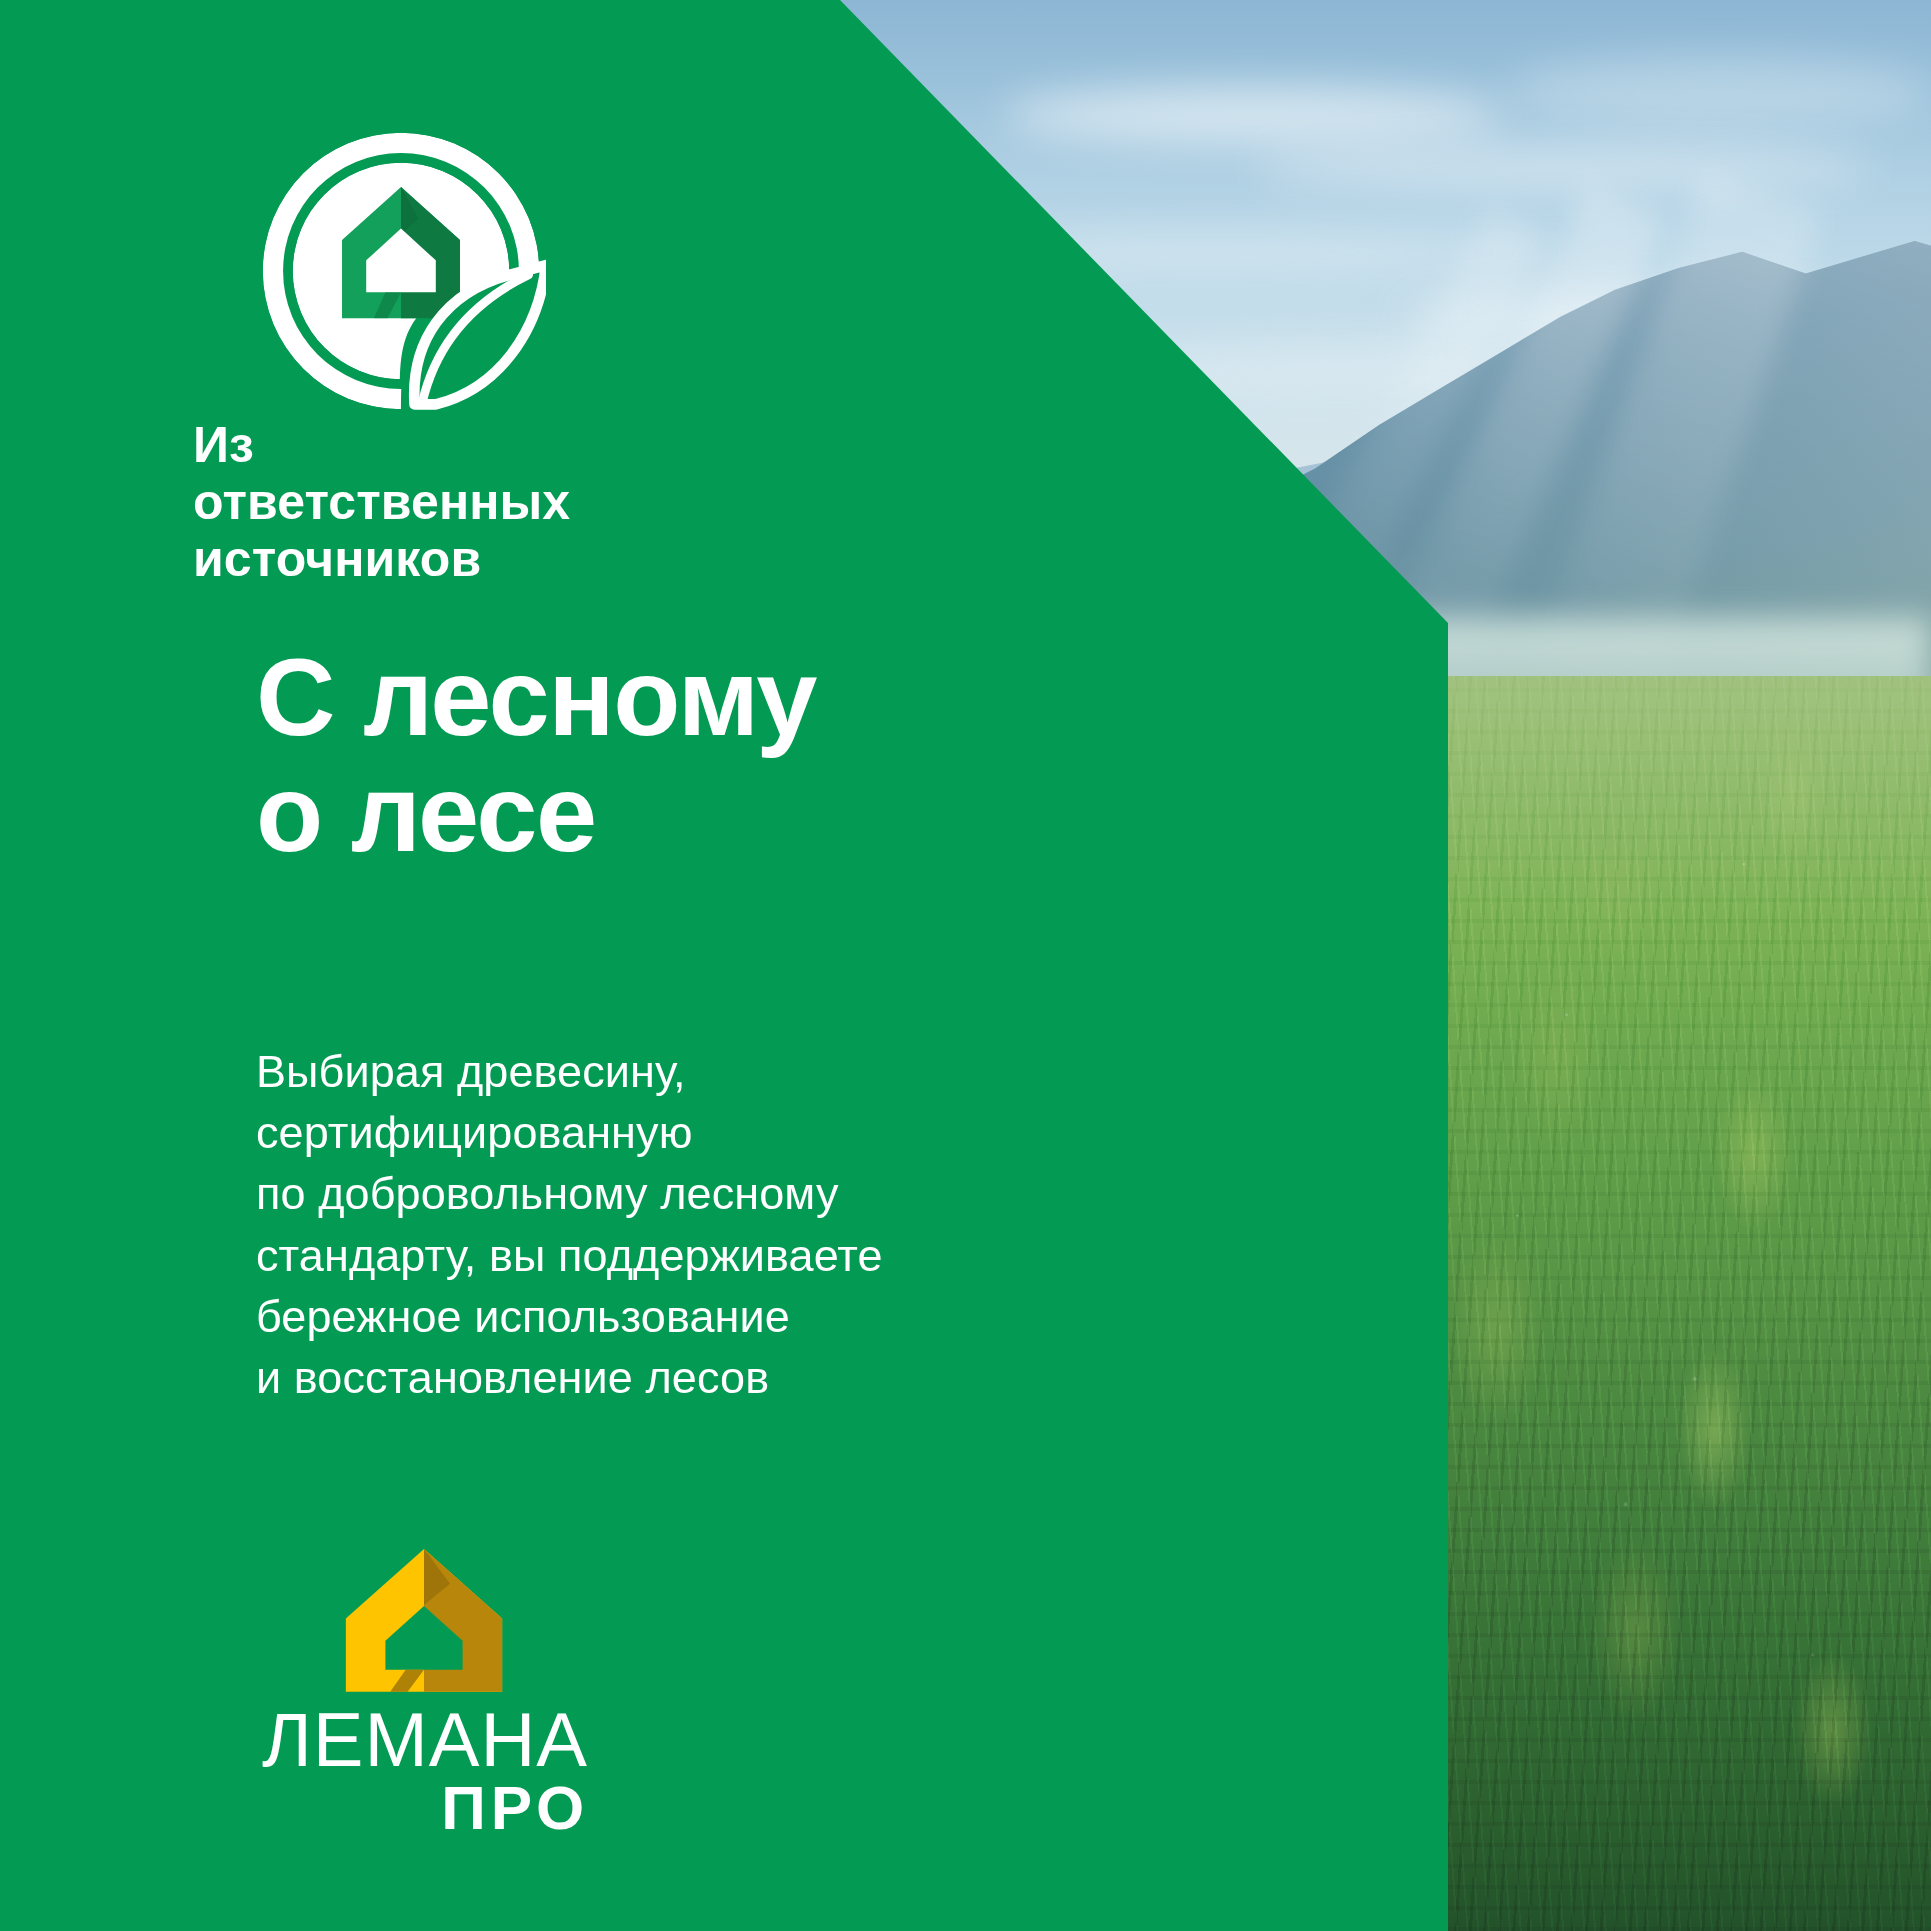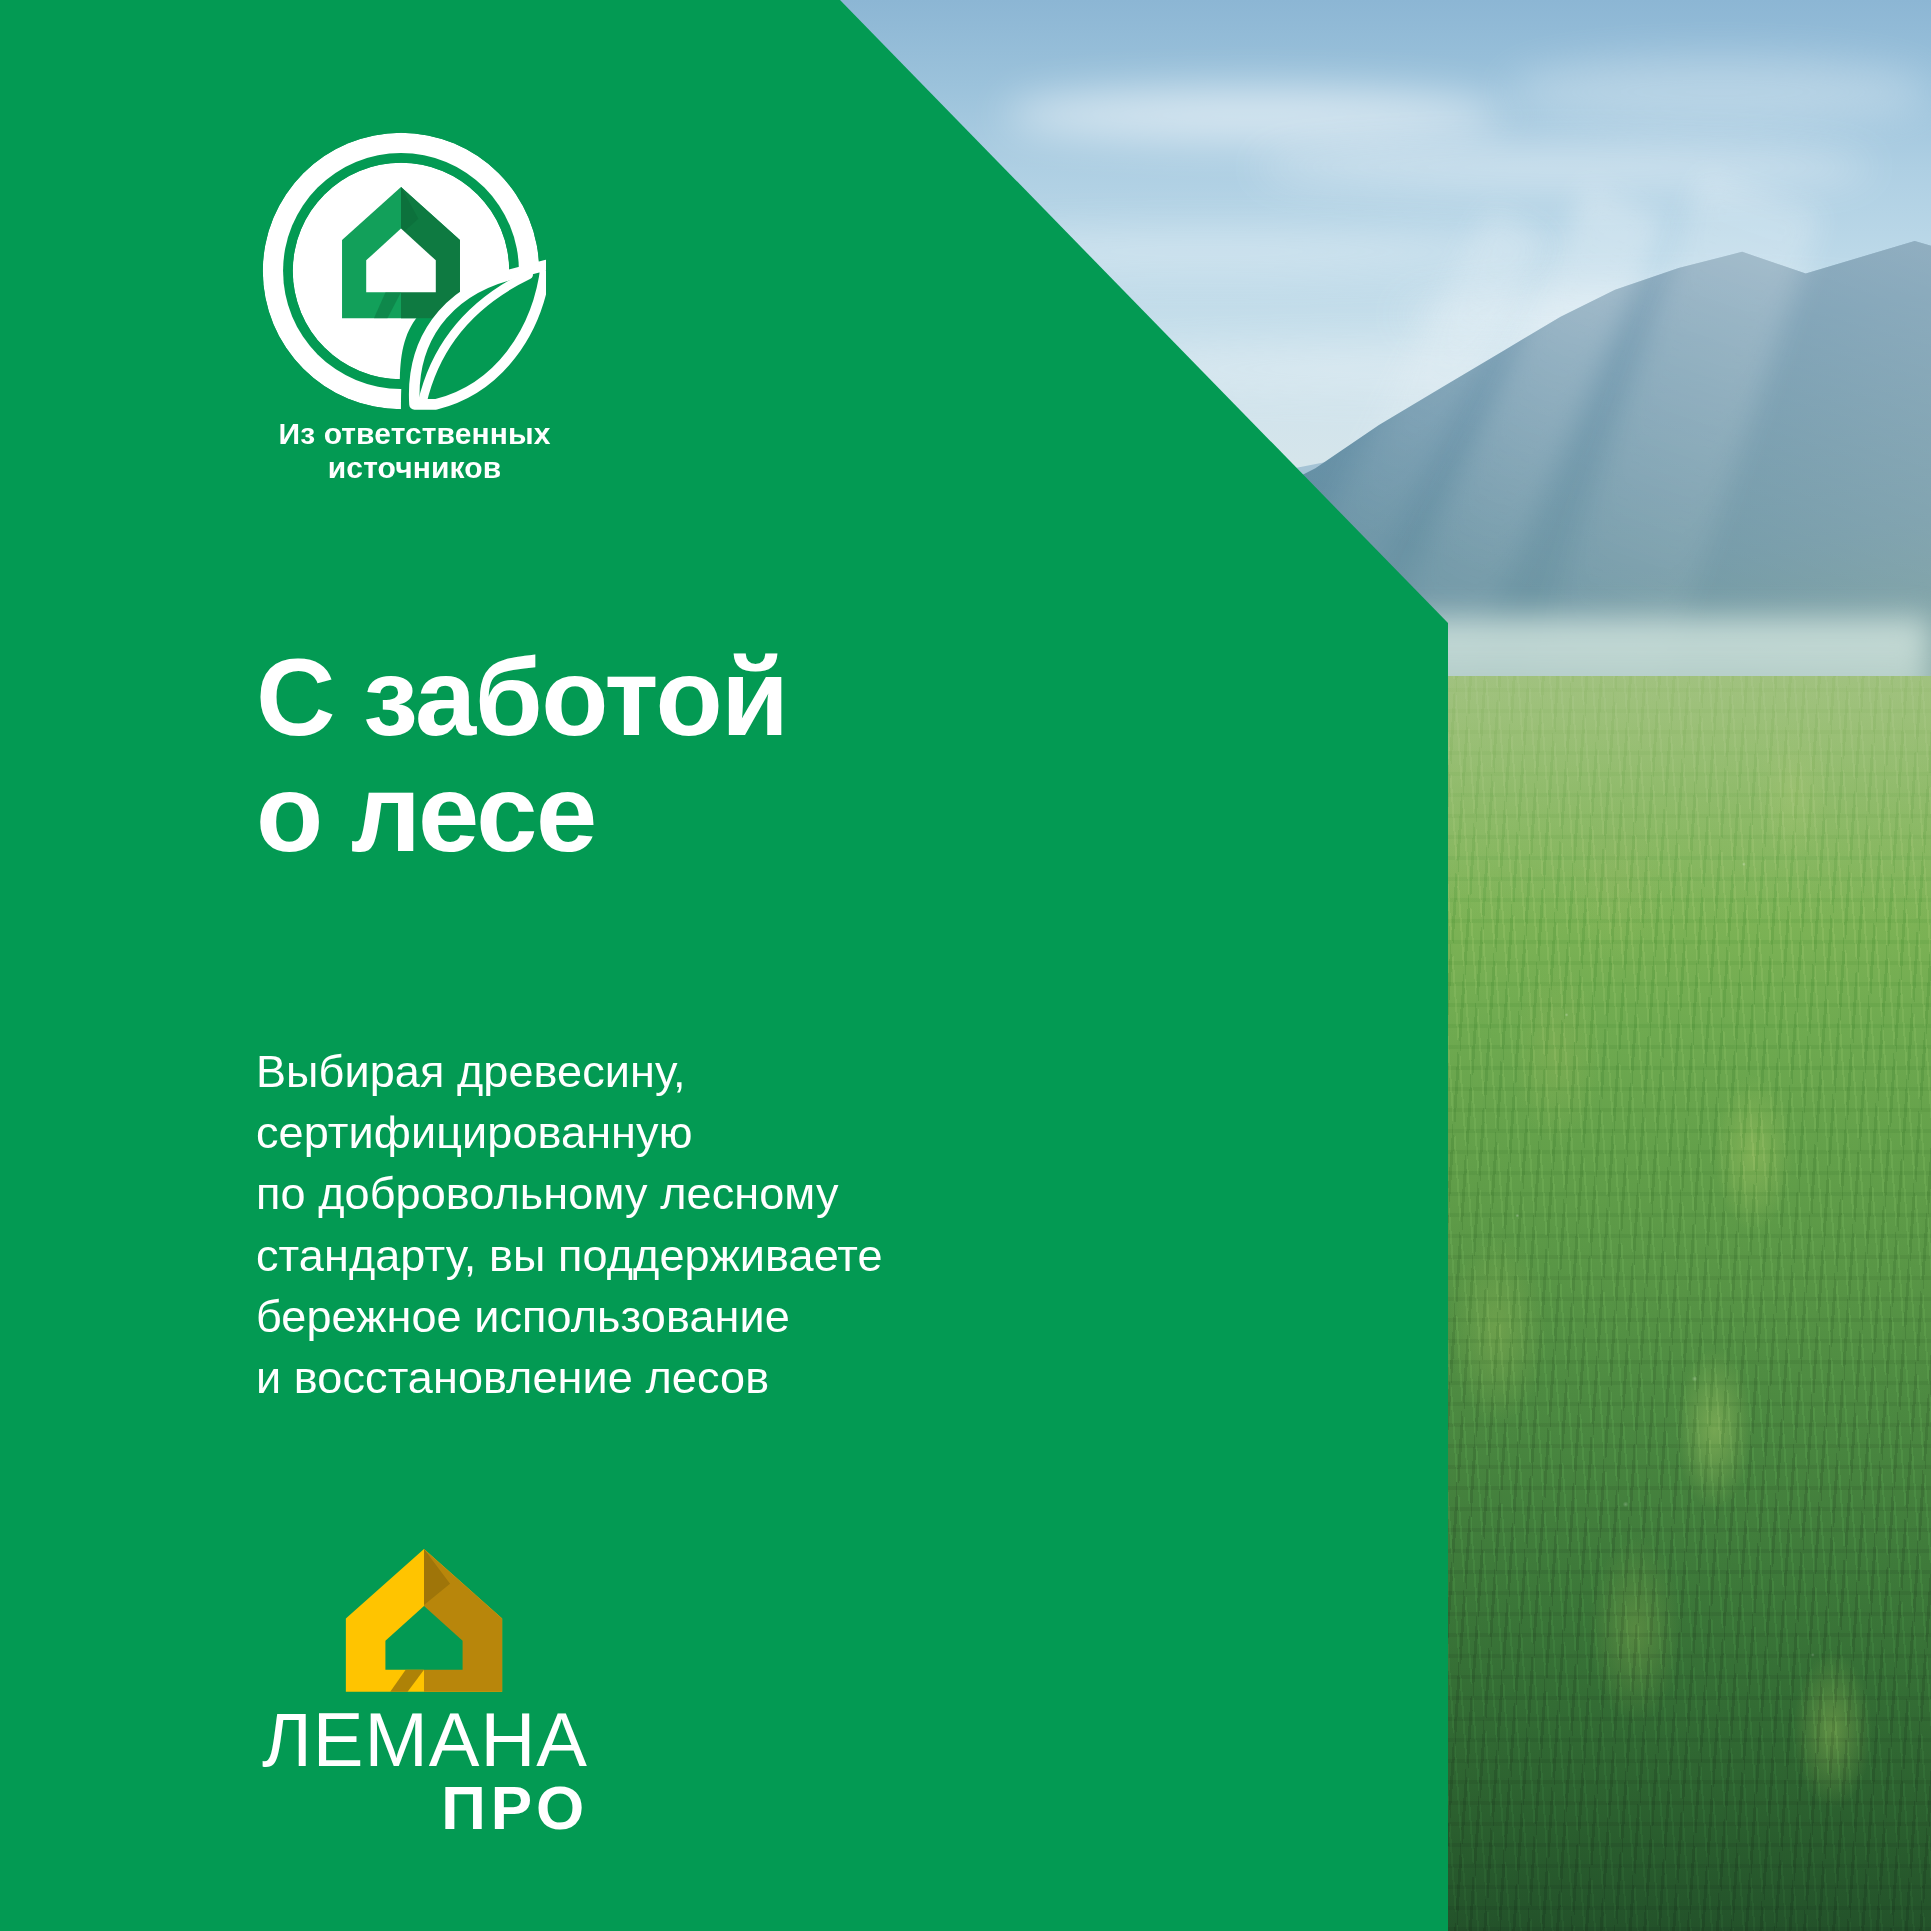--- a/index.html
+++ b/index.html
@@ -164,24 +164,24 @@
 
   
   #content{
     position:absolute; left:0; top:0; width:1931px; height:1931px; z-index:2;
   }
 
   
   #eco-badge{ position:absolute; left:256px; top:126px; width:290px; height:290px; }
 
   #eco-caption{
-    position:absolute; left:207px; top:417px; width:415px;
-    text-align:center;
-    color:#ffffff;
-    font-size:30px;
+    position:absolute; left:193px; top:417px; width:415px;
+    text-align:left;
+    color:#ffffff;
+    font-size:50px;
     font-weight:bold;
     line-height:1.14;
     letter-spacing:0.1px;
   }
 
   
   #headline{
     position:absolute; left:256px; top:639px; width:869px;
     color:#ffffff;
     font-size:110px;
@@ -293,21 +293,21 @@
       <path d="M164 288 C 160 222 196 172 262 154 C 300 144 300 144 300 144
                C 292 214 250 272 186 288 Z" fill="none" stroke="#ffffff" stroke-width="11" stroke-linejoin="round"></path>
 
       <path d="M172 286 C 186 226 224 182 282 154" fill="none" stroke="#ffffff" stroke-width="9" stroke-linecap="round"></path>
     </svg>
   </div>
 
   <div id="eco-caption">Из ответственных
 источников</div>
 
-  <h1 id="headline">С заботой
+  <h1 id="headline">С лесному
 о лесе</h1>
 
   <p id="body-copy">Выбирая древесину,
 сертифицированную
 по добровольному лесному
 стандарту, вы поддерживаете
 бережное использование
 и восстановление лесов</p>
 
   <div id="brand-lock">

